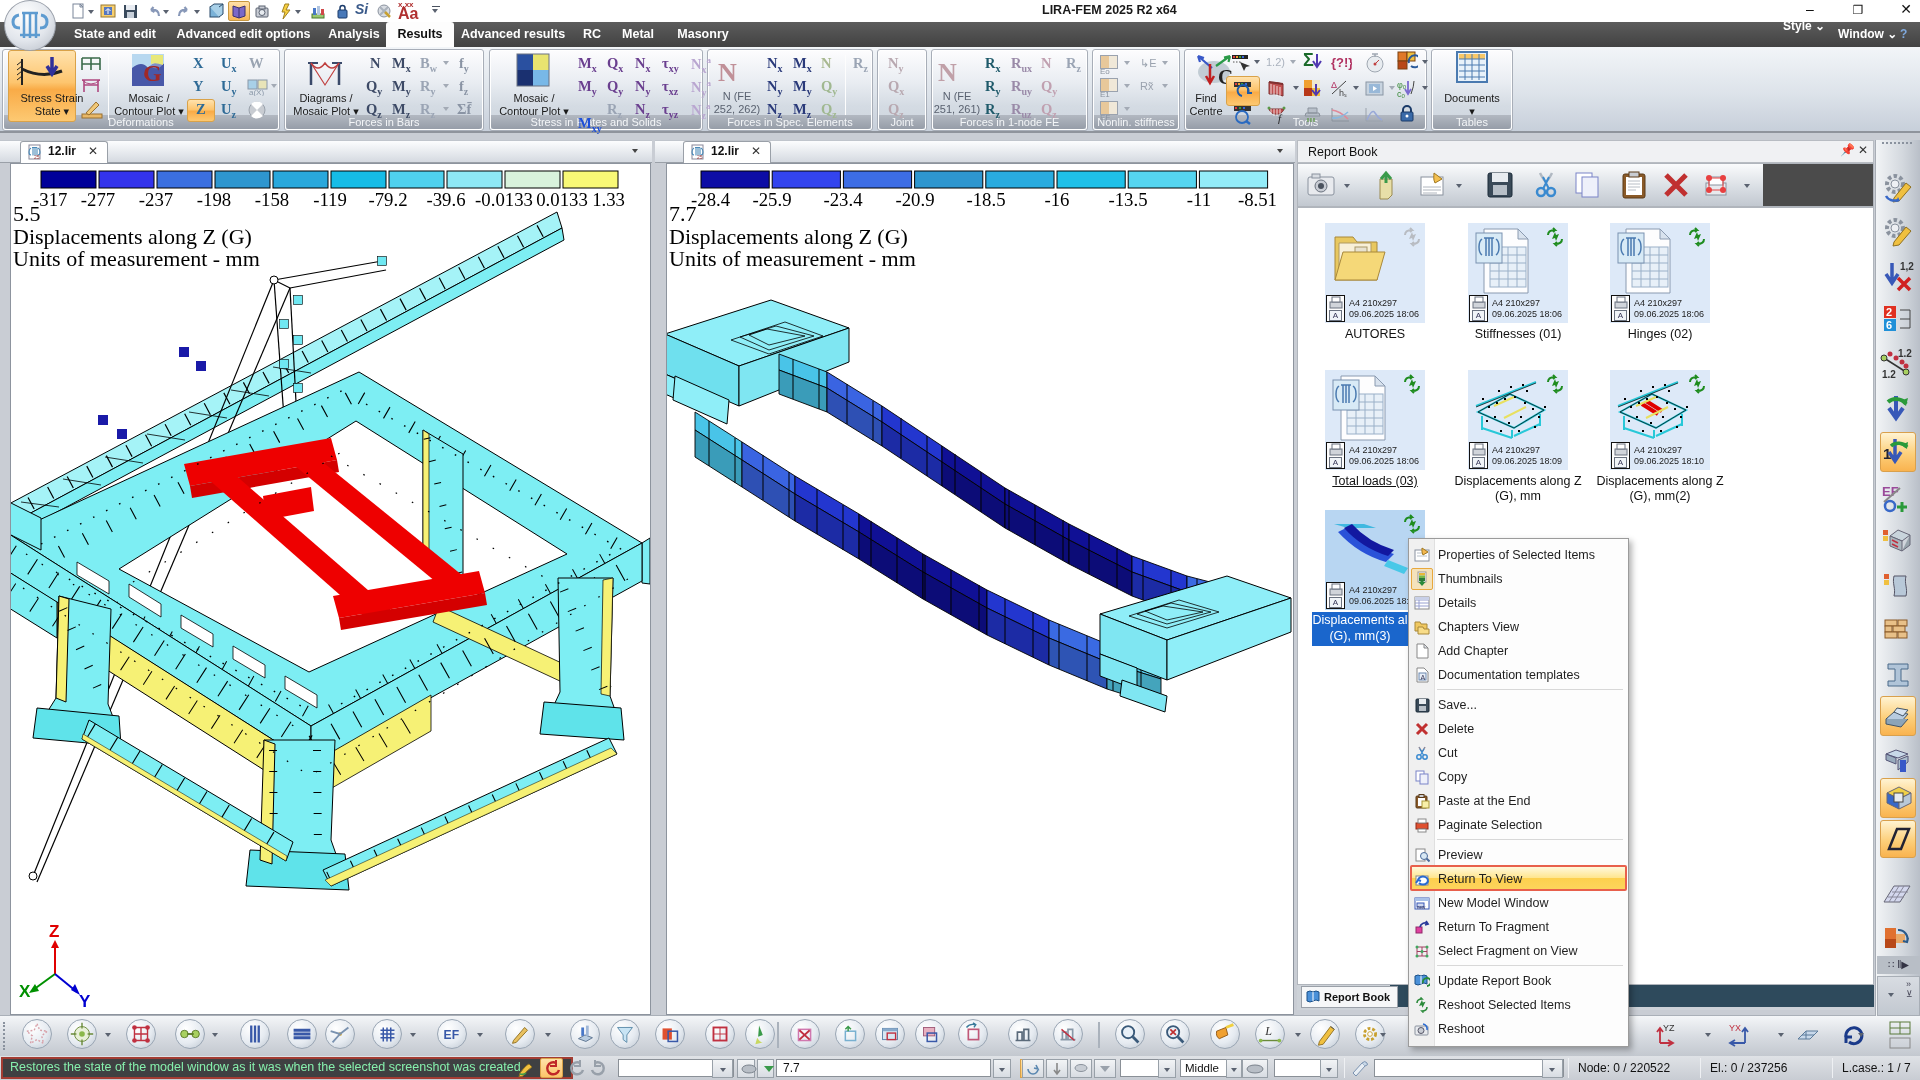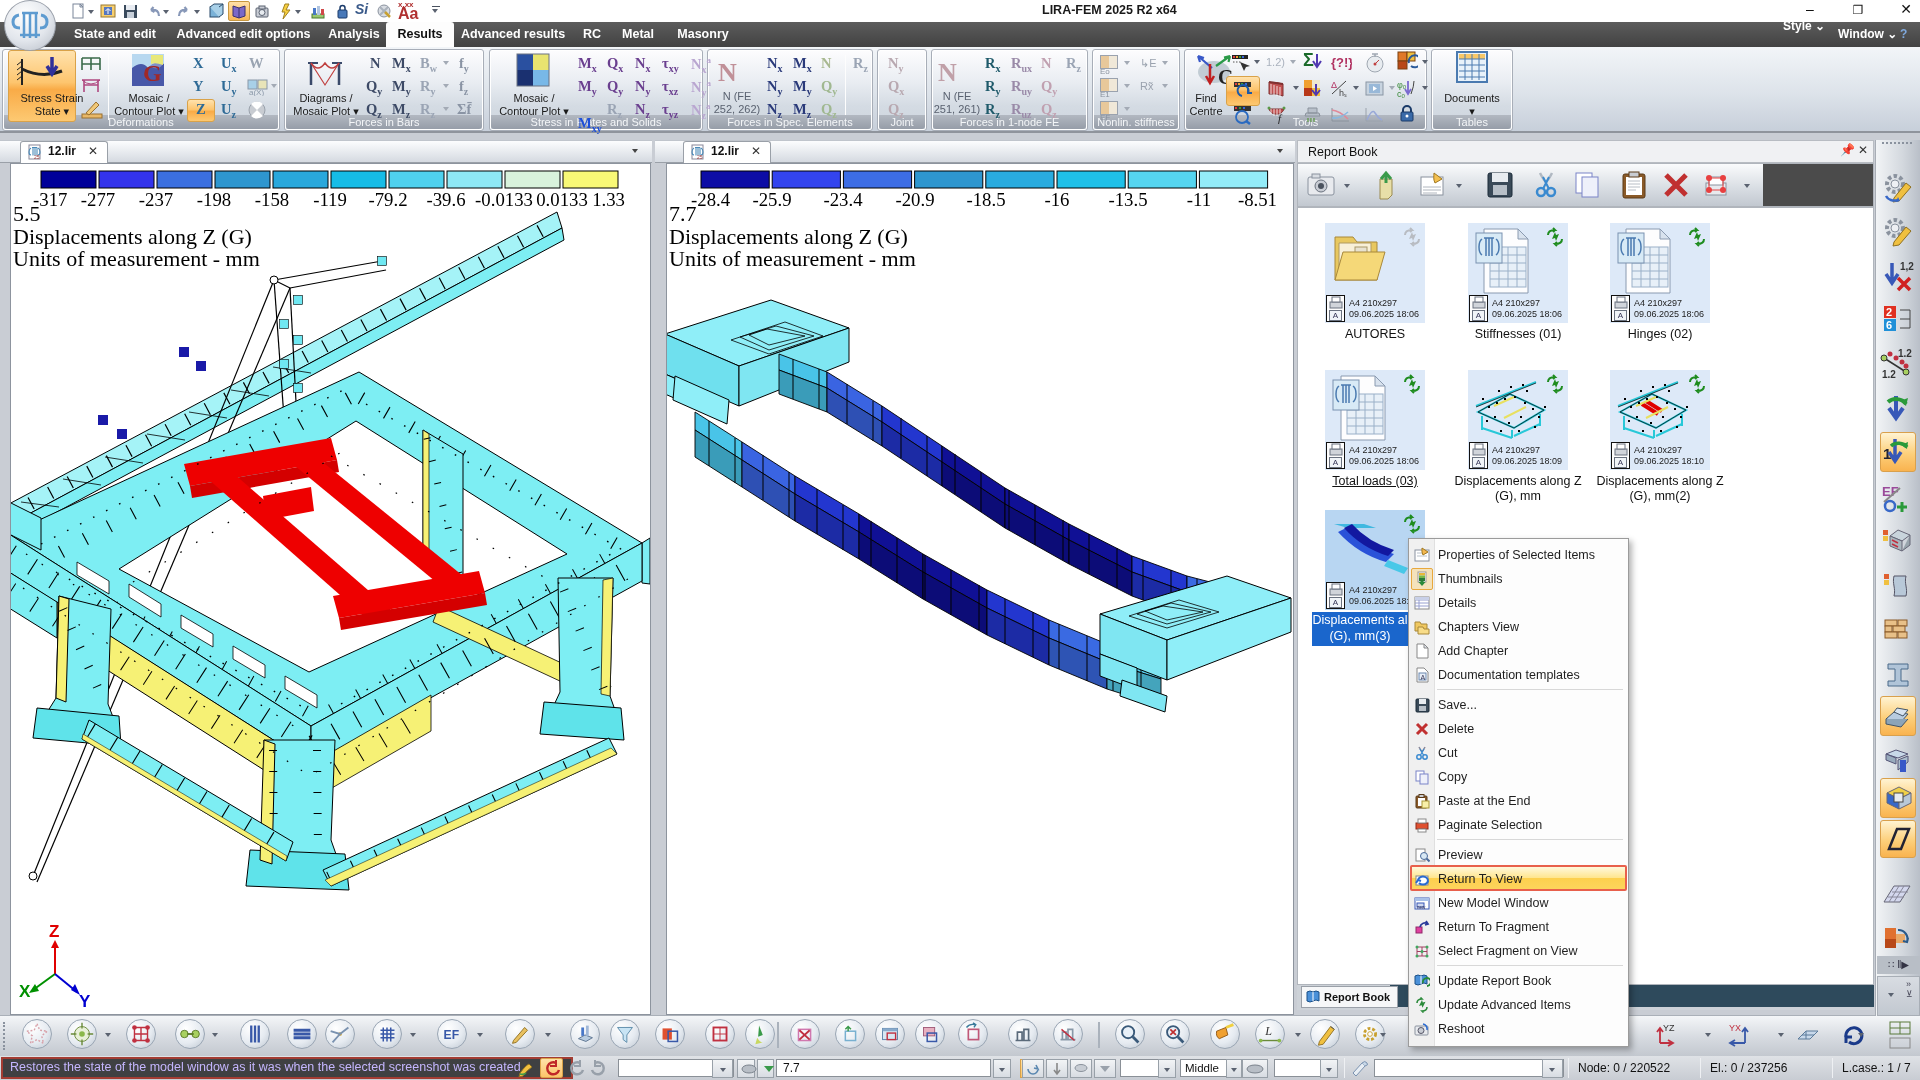--- a/index.html
+++ b/index.html
@@ -36,21 +36,21 @@
 .prt { position:absolute; width:19px; height:27px; background:#fdfdfd; border:1px solid #111; }
 #cmenu { left:1408px; top:538px; width:221px; height:509px; background:#fdfdfd; border:1px solid #9b9b9b; box-shadow:3px 3px 6px rgba(0,0,0,0.3); }
 #cmenu .gutter { position:absolute; left:0; top:0; bottom:0; width:26px; background:#f0f0f0; border-right:1px solid #e0e0e0; }
 .mi { position:absolute; left:0; width:219px; height:24px; z-index:3; font-size:12.5px; color:#1e1e1e; line-height:24px; }
 .mi b { font-weight:normal; position:absolute; left:29px; white-space:nowrap; }
 .mico { position:absolute; left:5px; top:4px; width:16px; height:16px; }
 .msep { position:absolute; left:28px; width:186px; border-top:1px solid #d8d8d8; }
 #btoolbar { left:0; top:1015px; width:1920px; height:41px; background:linear-gradient(#f4f6f8,#d6dae0 55%,#c3c8cf); border-top:1px solid #aab0b8; }
 .cicon { position:absolute; top:1019px; width:30px; height:30px; border-radius:50%; background:radial-gradient(circle at 35% 30%,#ffffff,#e6ebf1 55%,#bdc6d0); border:1.2px solid #9aa6b4; }
 #statusbar { left:0; top:1056px; width:1920px; height:24px; background:linear-gradient(#dfe2e6,#c8ccd3); }
-#stmsg { left:1px; top:1057px; width:572px; height:22px; background:#3f4042; border:2px solid #a33c33; color:#c4b5fd; font-size:12.5px; line-height:17px; padding-left:7px; white-space:nowrap; }
+#stmsg { left:1px; top:1057px; width:572px; height:22px; background:#3f4042; border:2px solid #a33c33; color:#86efac; font-size:12.5px; line-height:17px; padding-left:7px; white-space:nowrap; }
 .stbox { position:absolute; top:1059px; height:18px; background:#fff; border:1px solid #8a9097; font-size:12px; line-height:17px; color:#111; }
 .stlbl { position:absolute; top:1056px; height:24px; font-size:12px; color:#111; line-height:24px; }
 .stsep { position:absolute; top:1058px; height:20px; width:1px; background:#9aa0a8; border-right:1px solid #eef0f3; }
 .stbtn { position:absolute; top:1059px; width:22px; height:19px; border:1px solid #98a0a8; background:linear-gradient(#f2f4f6,#d8dce2); }
 #rtoolbar { left:1875px; top:140px; width:45px; height:876px; background:linear-gradient(90deg,#f2f4f6,#d3d8de 60%,#b9bfc8); border-left:1px solid #a8adb5; }
 .rticon { position:absolute; left:1880px; width:36px; height:36px; }
 .rtsel { background:linear-gradient(#fff3d2,#fdcf7a 55%,#f9b34f); border:1px solid #d9a04c; border-radius:3px; }
 .qai { position:absolute; top:3px; height:17px; }
 svg { display:block; }
 .seg { stroke:#000; stroke-width:1; }
@@ -1182,21 +1182,21 @@
         <path d="M7 3 v8" stroke="#fff"></path>
         <path d="M9 10 a4 4 0 1 1 4 3" stroke="#2a8a3a" stroke-width="1.8" fill="none"></path>
       </svg>
       <b>Update Report Book</b>
     </div>
     <div class="mi" style="top:454px;">
       <svg class="mico" width="16" height="16" viewBox="0 0 16 16">
         <path d="M3 6 q0-4 5-4 l-1.5-1.5 M13 10 q0 4-5 4 l1.5 1.5" stroke="#2a8a3a" stroke-width="1.6" fill="none"></path>
         <path d="M5 9 L8 3 l0.8 2.5 2.7-0.8 -3 6-0.8-2.5 z" fill="#2a8a3a"></path>
       </svg>
-      <b>Update Advanced Items</b>
+      <b>Reshoot Selected Items</b>
     </div>
     <div class="mi" style="top:478px;">
       <svg class="mico" width="16" height="16" viewBox="0 0 16 16">
         <rect x="1" y="5" width="13" height="9" rx="1" fill="#e8eaee" stroke="#8a929e"></rect>
         <circle cx="7" cy="9.5" r="3" fill="#c8ccd4" stroke="#556"></circle>
         <path d="M9 3 a5 5 0 0 1 4 6" stroke="#2a6ad0" stroke-width="1.6" fill="none"></path>
       </svg>
       <b>Reshoot</b>
     </div>
   </div>

